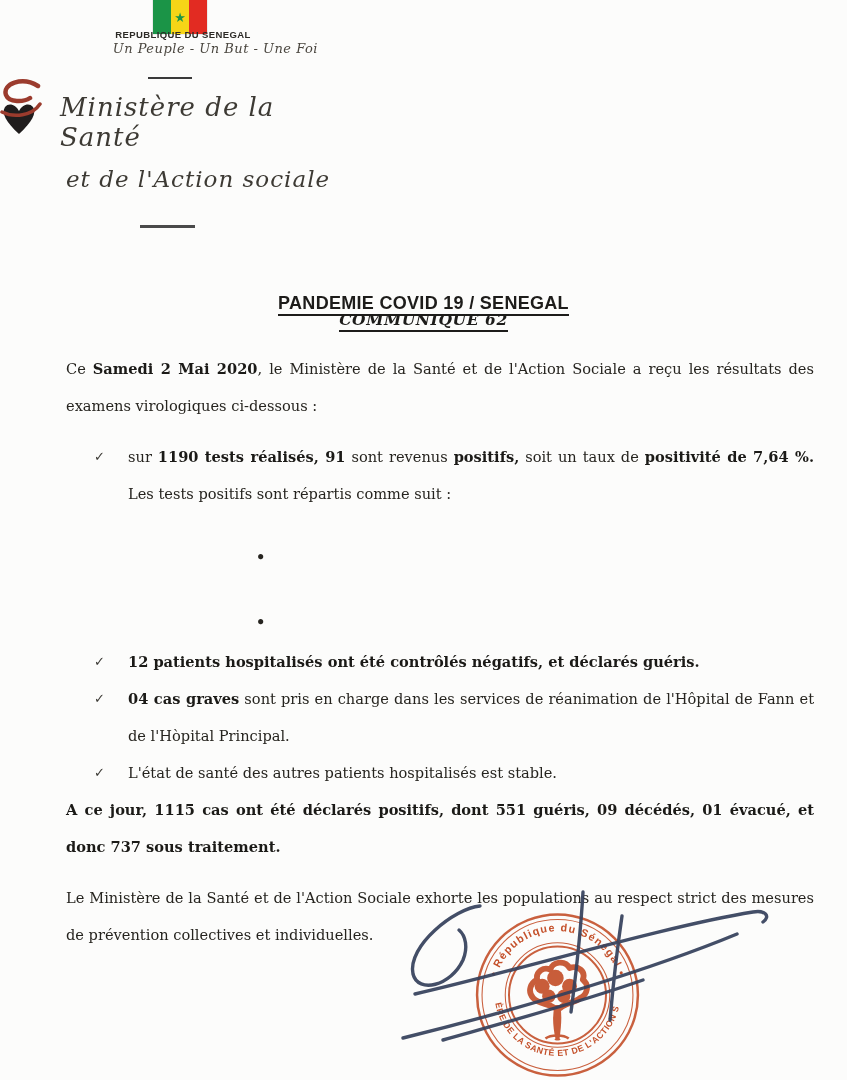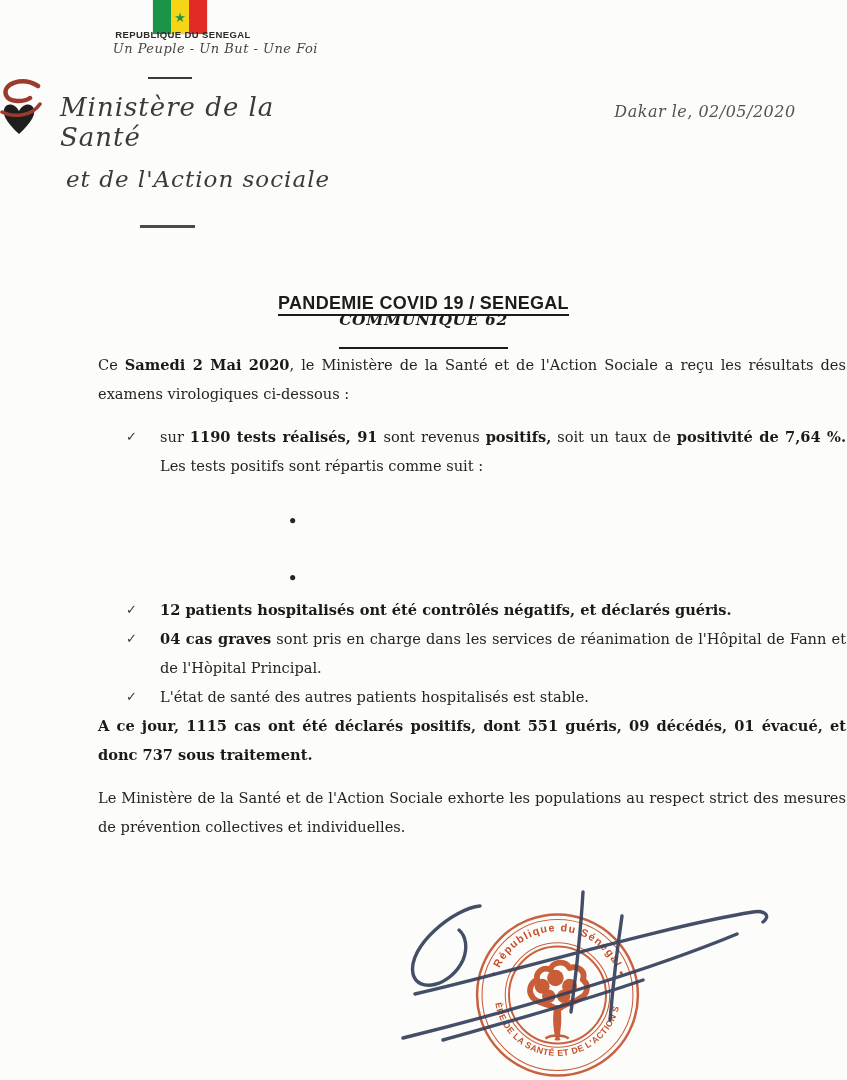--- a/index.html
+++ b/index.html
@@ -24,24 +24,24 @@
     font-style:italic; font-size:16px; letter-spacing:.5px; color:#565149;}
   .ministry2{position:absolute; left:66px; top:166px; width:300px;
     font-style:italic; font-size:23px; letter-spacing:1px; color:#3d3a34;}
   .hr2{position:absolute; left:140px; top:225px; width:55px; border-top:3px solid #4a4a4a;}
   
   .doc-title{position:absolute; left:0; top:265px; width:847px; text-align:center;margin-top:28px;}
   .doc-title span{font-family:"Liberation Sans", sans-serif; font-weight:bold; font-size:18px;
     letter-spacing:.3px; color:#1d1c1a; border-bottom:2.5px solid #1d1c1a; padding-bottom:1px;}
   .doc-subtitle{position:absolute; left:0; top:310px; width:847px; text-align:center;}
   .doc-subtitle span{font-weight:bold; font-style:italic; font-size:15.5px; letter-spacing:.6px;
-    color:#1d1c1a; border-bottom:2px solid #1d1c1a; padding-bottom:18px;}
+    color:#1d1c1a; border-bottom:2px solid #1d1c1a; padding-bottom:1px;}
   
   .body-col{position:absolute; left:66px; top:350px; width:748px;
-    font-size:14.6px; line-height:29px; text-align:justify; color:#26241f;margin-left:32px;}
+    font-size:14.6px; line-height:37px; text-align:justify; color:#26241f;}
   .body-col b{color:#1b1a17;}
   .para{margin:0;}
   .row{display:flex; margin:0;}
   .check-row{padding-left:28px;}
   .check-mark{width:34px; flex:none; color:#3c3a35; font-size:13px;}
   .dot-row{padding-left:190px;}
   .dot-mark{width:28px; flex:none; font-weight:bold;}
   .row .txt{flex:1;}
   .mt14{margin-top:14px;} .mt26{margin-top:26px;} .mt28{margin-top:28px;}
   .mt3{margin-top:3px;}
@@ -63,21 +63,20 @@
   <div class="motto">Un Peuple - Un But - Une Foi</div>
   <div class="hr1"></div>
 
   <svg class="ministry-logo" width="52" height="62" viewBox="0 0 52 62">
     <path d="M44,8 C28,-2 8,6 12,17 C15,25 30,24 36,20" fill="none" stroke="#9b3b2d" stroke-width="4.5" stroke-linecap="round"></path>
     <path d="M25,56 C12,44 7,35 11,29 C15,24 22,27 25,33 C28,27 35,24 39,29 C43,35 38,44 25,56 Z" fill="#201d1d"></path>
     <path d="M8,34 C20,40 38,38 46,26" fill="none" stroke="#9b3b2d" stroke-width="3.5" stroke-linecap="round"></path>
   </svg>
 
   <div class="ministry1">Ministère de la Santé</div>
-  <div class="dateline">Dakar le, 02/05/2020</div>
   <div class="ministry2">et de l'Action sociale</div>
   <div class="hr2"></div>
 
   <div class="doc-title"><span>PANDEMIE COVID 19 / SENEGAL</span></div>
   <div class="doc-subtitle"><span>COMMUNIQUE 62</span></div>
 
   <div class="body-col">
 
     <p class="para"><span>Ce </span><b>Samedi 2 Mai 2020</b><span>, le Ministère de la Santé et de l'Action Sociale a reçu les résultats des examens virologiques ci-dessous :</span></p>
 

